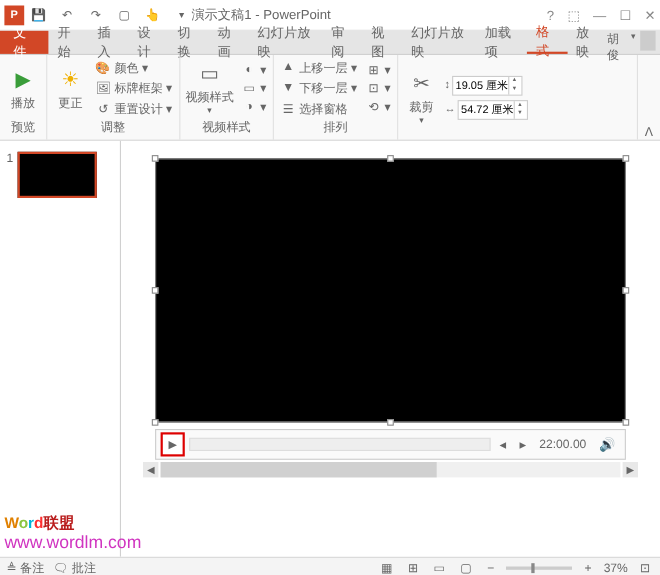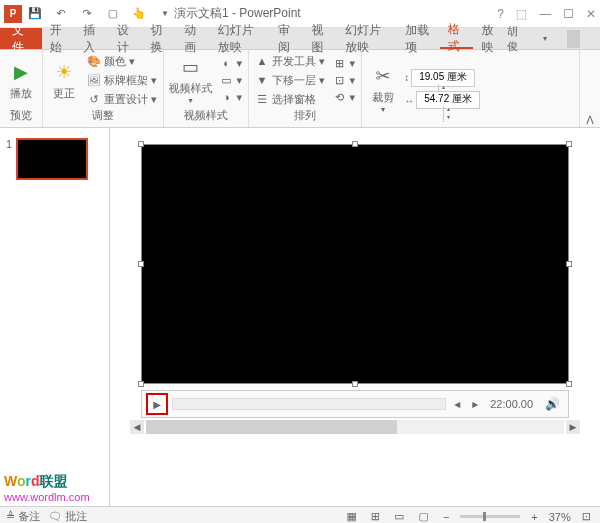--- a/index.html
+++ b/index.html
@@ -12,37 +12,37 @@
     .qat-btn { width: 18px; height: 18px; display: flex; align-items: center; justify-content: center; color: #666; cursor: pointer; }
     .title-center { flex: 1; text-align: left; color: #666; font-size: 12px; }
     .win-controls { display: flex; gap: 12px; color: #888; }
     .win-btn { cursor: pointer; font-size: 12px; }
     
     
     .tabs-row { height: 22px; background: #e5e5e5; display: flex; align-items: stretch; border-bottom: 1px solid #d0d0d0; }
     .tab { padding: 0 8px; font-size: 12px; color: #666; display: flex; align-items: center; cursor: pointer; }
     .tab.file { background: #d24726; color: #fff; padding: 0 12px; }
     .tab.active { color: #d24726; border-bottom: 2px solid #d24726; }
-    .tabs-right { margin-left: auto; display: flex; align-items: center; gap: 20px; color: #666; font-size: 11px; padding-right: 20px; }
+    .tabs-right { margin-left: auto; display: flex; gap: 4px; color: #666; font-size: 11px; padding-right: 4px; }
     .avatar { width: 18px; height: 18px; background: #ccc; }
     
     
     .ribbon { height: 78px; background: #f9f9f9; border-bottom: 1px solid #d0d0d0; display: flex; }
     .group { border-right: 1px solid #e0e0e0; display: flex; flex-direction: column; padding: 2px 4px; }
     .group-label { text-align: center; color: #666; font-size: 11px; margin-top: auto; padding-bottom: 2px; }
     .group-content { flex: 1; display: flex; align-items: center; gap: 4px; }
     .big-btn { display: flex; flex-direction: column; align-items: center; justify-content: center; width: 34px; height: 56px; cursor: pointer; color: #666; }
     .big-btn .ico { font-size: 18px; height: 24px; display: flex; align-items: center; }
     .big-btn .lbl { font-size: 11px; margin-top: 2px; }
     .small-stack { display: flex; flex-direction: column; gap: 2px; }
     .small-btn { display: flex; align-items: center; gap: 3px; font-size: 11px; color: #666; cursor: pointer; padding: 1px 2px; white-space: nowrap; }
     .small-btn .sico { width: 14px; text-align: center; font-size: 11px; }
     .size-inputs { display: flex; flex-direction: column; gap: 4px; }
     .size-row { display: flex; align-items: center; gap: 2px; }
-    .size-input { border: 1px solid #ccc; width: 64px; height: 18px; font-size: 10px; padding: 0 2px; display: flex; align-items: center; justify-content: space-between; background: #fff; flex-direction: column; }
+    .size-input { border: 1px solid #ccc; width: 64px; height: 18px; font-size: 10px; padding: 0 2px; display: flex; align-items: center; justify-content: space-between; background: #fff; }
     .size-spin { width: 10px; display: flex; flex-direction: column; }
     .size-spin span { height: 8px; font-size: 6px; line-height: 6px; text-align: center; color: #666; cursor: pointer; border-left: 1px solid #ccc; }
     .ribbon-toggle { width: 20px; display: flex; align-items: flex-end; justify-content: center; color: #666; cursor: pointer; }
     
     
     .main { display: flex; height: 378px; }
     .slide-panel { width: 110px; background: #fff; border-right: 1px solid #d0d0d0; padding: 10px 6px; }
     .slide-thumb { display: flex; gap: 4px; }
     .slide-num { color: #666; font-size: 11px; }
     .slide-img { width: 72px; height: 42px; border: 2px solid #d24726; background: #000; }
@@ -71,22 +71,22 @@
     
     .statusbar { height: 20px; border-top: 1px solid #d0d0d0; background: #f4f4f4; display: flex; align-items: center; padding: 0 6px; font-size: 11px; color: #666; gap: 8px; }
     .statusbar .spacer { flex: 1; }
     .view-btn { padding: 0 3px; cursor: pointer; font-size: 11px; }
     .zoom-slider { width: 60px; height: 3px; background: #ccc; position: relative; }
     .zoom-slider::after { content: ""; position: absolute; left: 37%; top: -3px; width: 3px; height: 9px; background: #888; }
     
     
     .watermark { position: absolute; bottom: 20px; left: 4px; font-size: 14px; font-weight: bold; }
     .wm1 .c1 { color: #e08000; } .wm1 .c2 { color: #8cc63f; } .wm1 .c3 { color: #00b4d8; } .wm1 .c4 { color: #ff3030; }
-    .wm1 .c5 { color: #0f766e; margin-top: 31px; }
-    .wm2 { color: #d034c0; font-size: 11px; font-weight: normal; }
+    .wm1 .c5 { color: #b91c1c; margin-top: 31px; }
+    .wm2 { color: #d034c0; font-size: 16px; font-weight: normal; }
   </style>
 </head>
 <body>
 
 <div class="titlebar">
   <div class="app-icon">P</div>
   <div class="qat">
     <span class="qat-btn">💾</span>
     <span class="qat-btn">↶</span>
     <span class="qat-btn">↷</span>
@@ -163,21 +163,21 @@
         <div class="small-btn"><span class="sico">▭</span>▾</div>
         <div class="small-btn"><span class="sico">◑</span>▾</div>
       </div>
     </div>
     <div class="group-label">视频样式</div>
   </div>
 
   <div class="group">
     <div class="group-content">
       <div class="small-stack">
-        <div class="small-btn"><span class="sico">▲</span><span>开发工具</span> ▾</div>
+        <div class="small-btn"><span class="sico">▲</span><span>上移一层</span> ▾</div>
         <div class="small-btn"><span class="sico">▼</span><span>下移一层</span> ▾</div>
         <div class="small-btn">
             <span class="sico">☰</span>
             <span>选择窗格</span>
           </div>
       </div>
       <div class="small-stack">
         <div class="small-btn"><span class="sico">⊞</span>▾</div>
         <div class="small-btn"><span class="sico">⊡</span>▾</div>
         <div class="small-btn"><span class="sico">⟲</span>▾</div>

